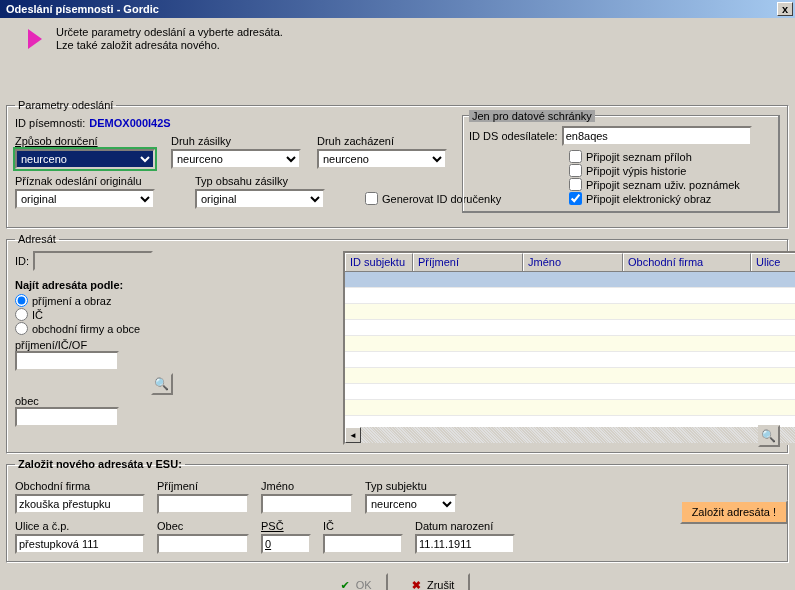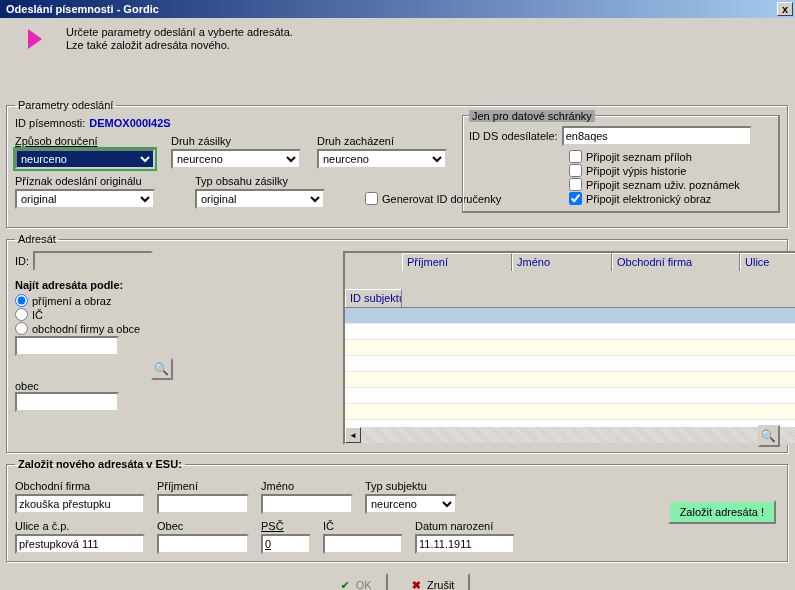--- a/index.html
+++ b/index.html
@@ -1,20 +1,20 @@
 <!DOCTYPE html>
 <html><head>
 <meta charset="utf-8">
 <style>
   * { box-sizing: border-box; font-family: Tahoma, Arial, sans-serif; font-size: 11px; }
   body { margin: 0; background: #d4d0c8; width: 795px; height: 590px; overflow: hidden; }
   .titlebar { background: linear-gradient(to right, #0a246a, #a6caf0); height: 18px; display: flex; align-items: center; justify-content: space-between; padding: 0 2px; }
   .title { color: #fff; font-weight: bold; padding-left: 4px; }
   .close-btn { width: 16px; height: 14px; background: #d4d0c8; border: 1px solid #fff; border-right-color: #404040; border-bottom-color: #404040; display: flex; align-items: center; justify-content: center; cursor: pointer; font-weight: bold; font-size: 10px; font-family: Arial; }
-  .instr-row { display: flex; align-items: center; gap: 24px; padding: 8px 10px 6px 10px; }
+  .instr-row { display: flex; align-items: center; gap: 14px; padding: 8px 10px 6px 10px; }
   .pink-arrow { width: 0; height: 0; border-top: 10px solid transparent; border-bottom: 10px solid transparent; border-left: 14px solid #e628b8; margin-left: 18px; }
   .instr-text { color: #000; line-height: 13px; }
   .content { padding: 0 6px; }
   fieldset.fs { border: 1px solid #808080; border-top-color: #808080; border-left-color: #808080; border-right-color: #fff; border-bottom-color: #fff; box-shadow: inset -1px -1px 0 #808080, inset 1px 1px 0 #fff; padding: 6px 8px 8px 8px; margin: 2px 0 4px 0; position: relative; }
   fieldset.fs > legend { padding: 0 3px; color: #000; }
   .row { display: flex; align-items: center; gap: 16px; }
   .col { display: flex; flex-direction: column; }
   label.lbl { margin-bottom: 2px; }
   .lbl-blue { text-decoration: underline; }
   select.win, input.win {
@@ -42,21 +42,21 @@
   .search-btn { width: 22px; height: 22px; border: 2px outset #d4d0c8; background: #d4d0c8; display: inline-flex; align-items: center; justify-content: center; cursor: pointer; }
   .mag { font-size: 12px; }
   .btm-row { display: flex; gap: 12px; margin-top: 4px; flex-wrap: wrap; }
   .btm-row .col { min-width: 0; }
   .foot-btns { display: flex; justify-content: center; gap: 8px; padding: 6px 0; }
   .btn { border: 2px outset #d4d0c8; background: #d4d0c8; height: 24px; padding: 0 14px; cursor: pointer; display: inline-flex; align-items: center; gap: 6px; }
   .btn.disabled { color: #808080; cursor: default; }
   .xred { color: #b00000; font-weight: bold; }
   .underline-key { text-decoration: underline; }
   .ck-green { color: #008000; }
-  .zaloz-btn { position: absolute; right: 12px; top: 30px; height: 24px; padding: 0 10px; border: 2px outset #d4d0c8; background: #86efac; cursor: pointer; }
+  .zaloz-btn { position: absolute; right: 0; top: 30px; height: 24px; padding: 0 10px; border: 2px outset #d4d0c8; background: #fdba74; cursor: pointer; }
 </style>
 </head>
 <body>
 
 <div class="titlebar">
   <span class="title">Odeslání písemnosti - Gordic</span>
   <span class="close-btn">
       <span>x</span>
     </span>
 </div>
@@ -162,35 +162,36 @@
             <span>příjmení a obraz</span>
           </div>
       <div class="chk-row">
             <input type="radio" name="najit" style="">
             <span>IČ</span>
           </div>
       <div class="chk-row">
             <input type="radio" name="najit" style="">
             <span>obchodní firmy a obce</span>
           </div>
+      <div style="margin-top:4px;">příjmení/IČ/OF</div>
       <input class="win" style="width: 104px;">
       <div style="display:flex;align-items:flex-end;gap:4px;margin-top:2px;">
         <div style="flex:1;"></div>
         <span class="search-btn">
               <span class="mag">🔍</span>
             </span>
       </div>
       <div>obec</div>
       <input class="win" style="width: 104px;">
     </div>
 
     <div style="position:absolute;left:164px;right:28px;top:0;">
       <div class="grid" style="width:100%;height:194px;">
         <div class="grid-header">
-          <div class="gh" style="width:57px;margin-top:36px;">ID subjektu</div>
+          <div class="gh" style="width:68px;">ID subjektu</div>
           <div class="gh" style="width:110px;">Příjmení</div>
           <div class="gh" style="width:100px;">Jméno</div>
           <div class="gh" style="width:128px;">Obchodní firma</div>
           <div class="gh" style="width:110px;">Ulice</div>
 
         </div>
         <div class="grid-body">
           <div class="grow g-sel"></div>
           <div class="grow"></div>
           <div class="grow g-alt"></div>

